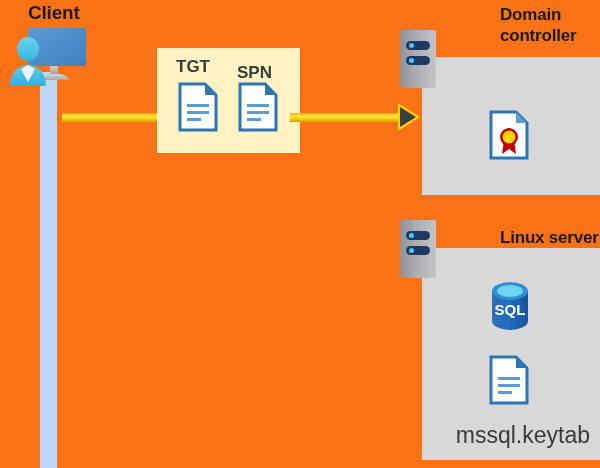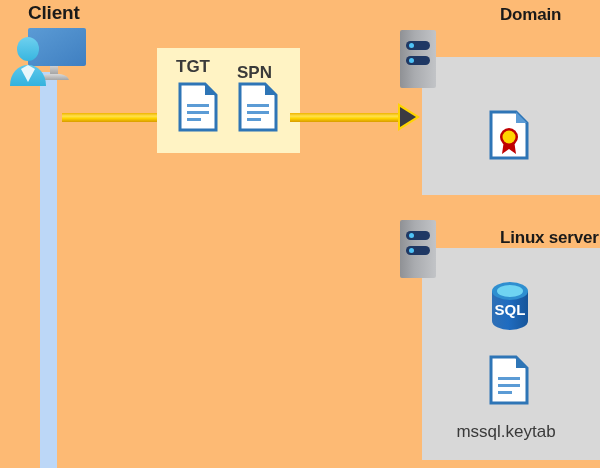--- a/index.html
+++ b/index.html
@@ -7,21 +7,21 @@
     padding: 0;
     background: #ffffff;
   }
   body {
     font-family: "Liberation Sans", sans-serif;
   }
   #canvas {
     position: relative;
     width: 600px;
     height: 468px;
-    background: #fdba74;
+    background: #f97316;
     overflow: hidden;
   }
   .abs { position: absolute; }
 
   
   .label-bold {
     font-weight: bold;
     color: #1a1a1a;
     letter-spacing: -0.2px;
   }
@@ -36,22 +36,22 @@
     width: 130px;
   }
   #linux-label {
     left: 455px; top: 228px;
     font-size: 17px;
     width: 140px;
   }
   #keytab-label {
     left: 422px; top: 422px;
     width: 168px;
-    text-align: center;
-    font-size: 17px;
+    text-align: right;
+    font-size: 23px;
     color: #3a3a3a;
   }
   .doc-caption {
     font-size: 17px;
     color: #3a3a3a;
     font-weight: bold;
   }
   #tgt-caption { left: 176px; top: 57px; }
   #spn-caption { left: 237px; top: 57px; margin-top: 6px; }
 
@@ -219,20 +219,21 @@
     <div class="server-pill p1">
         <span class="server-led"></span>
       </div>
     <div class="server-pill p2">
         <span class="server-led"></span>
       </div>
   </div>
 
   <div class="abs label-bold" id="dc-label">
     <div class="nowrap">Domain</div>
+    <div class="nowrap">controller</div>
   </div>
 
   <div class="abs doc-icon" id="cert-doc">
     <svg width="40" height="50" viewBox="0 0 40 50">
       <path d="M2 2 h25 l11 11 v35 h-36 z" fill="#ffffff" stroke="#2e75b6" stroke-width="3"></path>
       <path d="M27 2 l11 11 h-11 z" fill="#5b9bd5"></path>
 
       <path d="M15 30 l-2 14 l7 -5 l7 5 l-2 -14 z" fill="#c00000"></path>
 
       <circle cx="20" cy="27" r="9" fill="#c00000"></circle>

